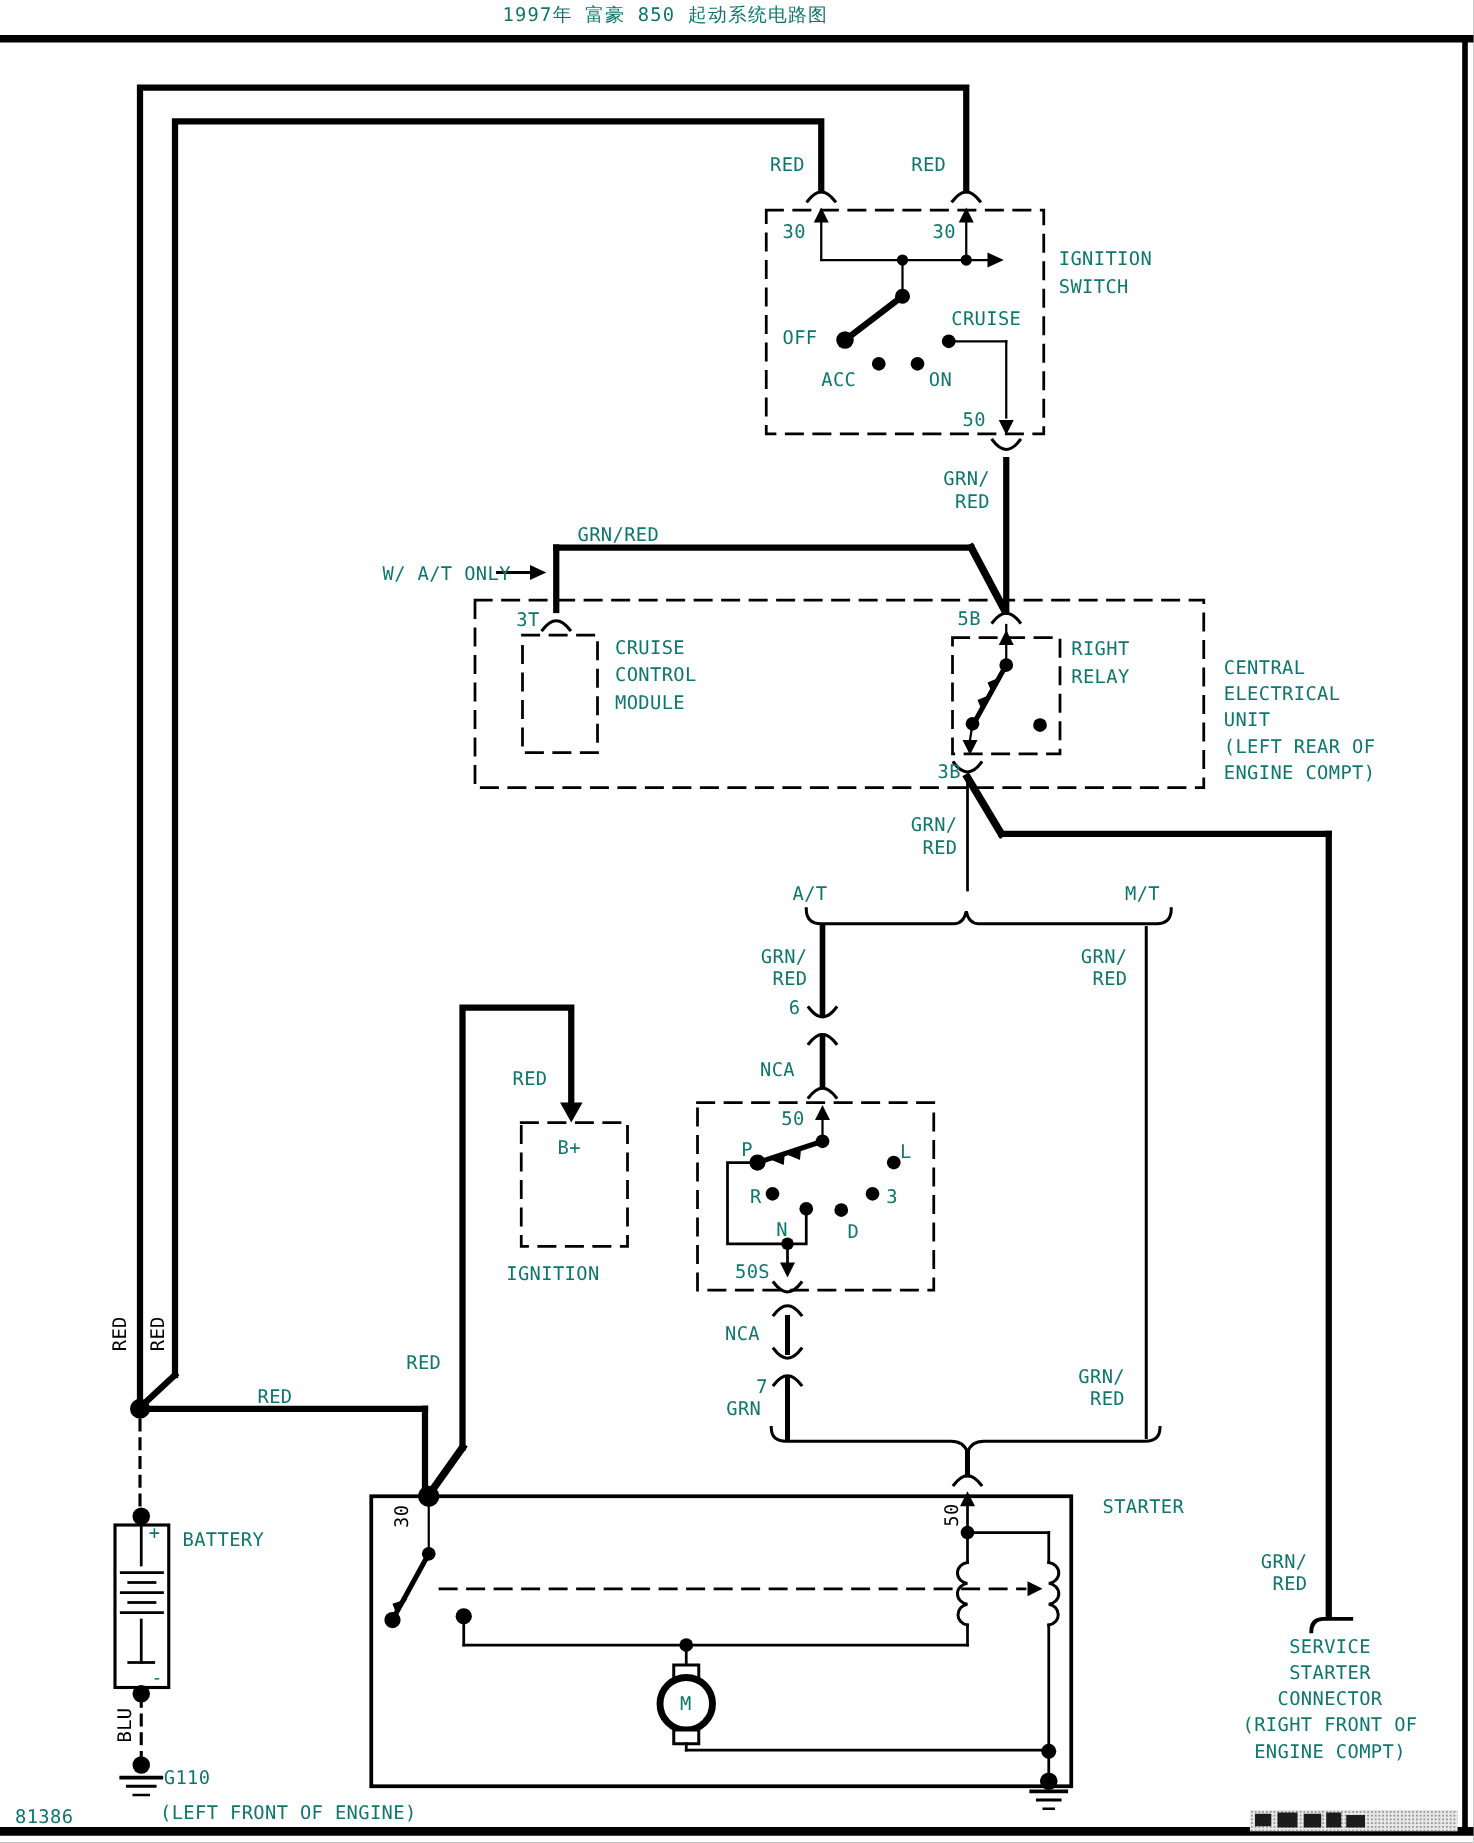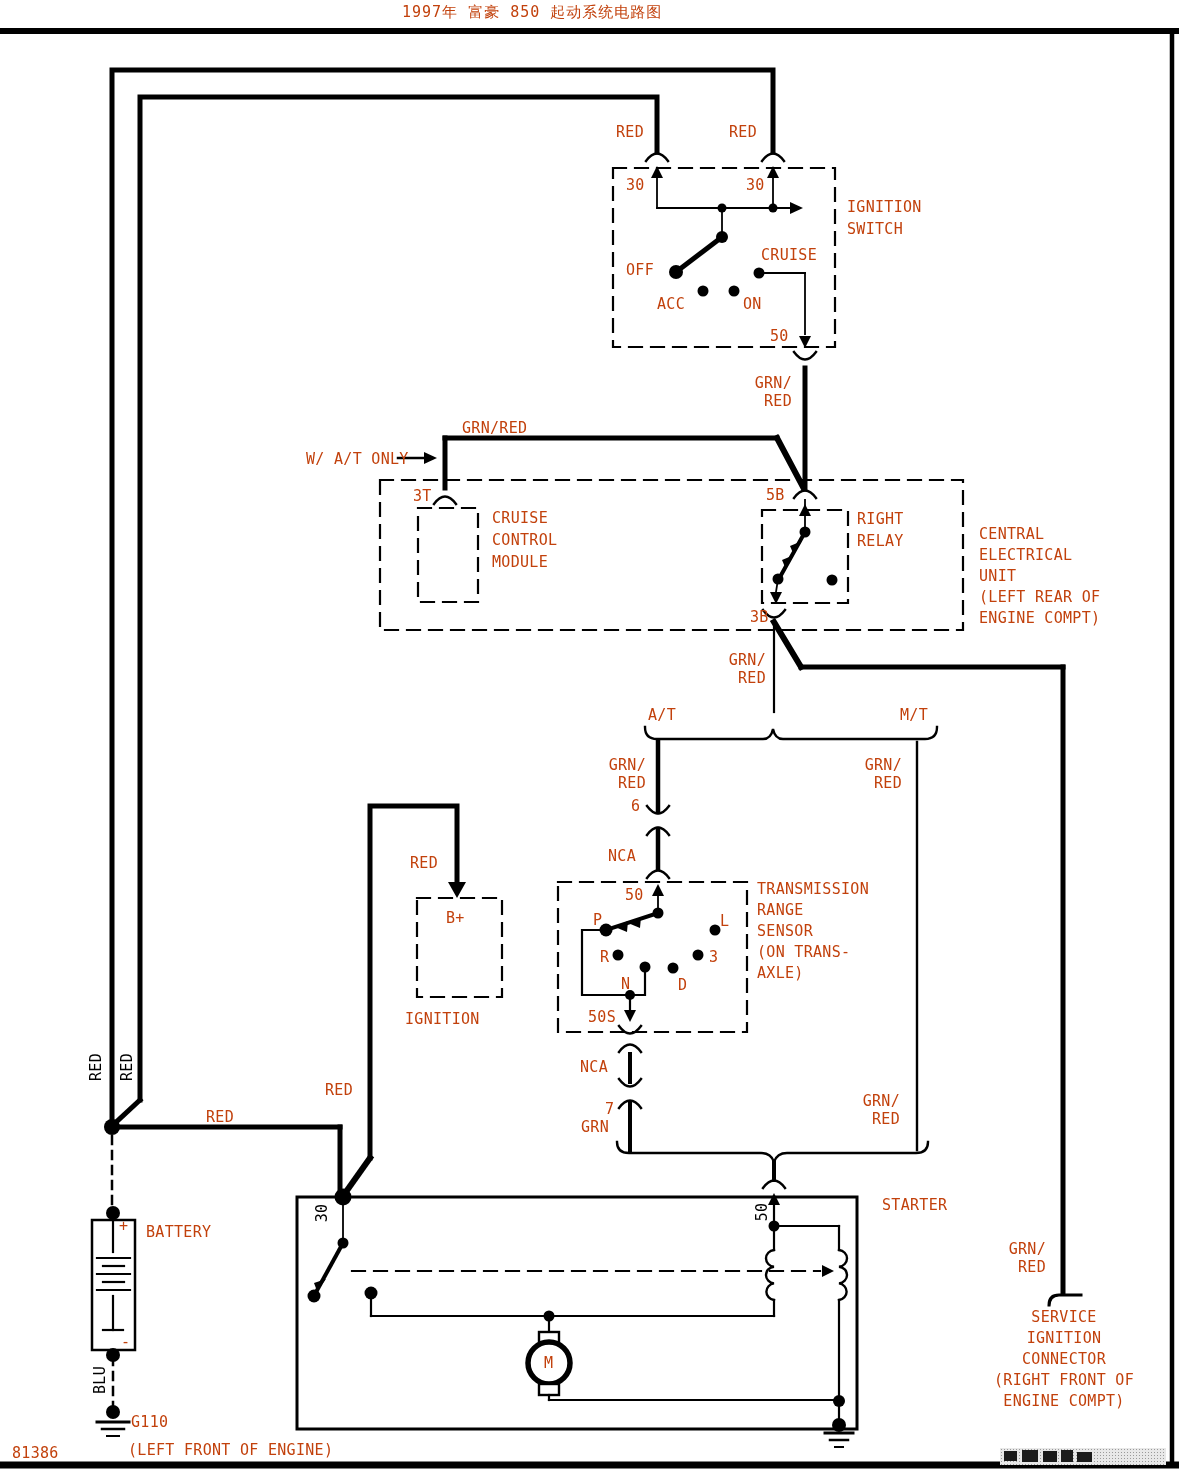--- a/index.html
+++ b/index.html
@@ -1,19 +1,19 @@
 <!DOCTYPE html>
 <html><head>
 <meta charset="utf-8">
 <style>
   html,body{margin:0;padding:0;background:#888;}
   #stage{position:relative;width:1179px;height:1474px;background:#ffffff;overflow:hidden;
          font-family:"DejaVu Sans Mono",monospace;}
   #wiring{position:absolute;left:0;top:0;}
-  .lb{position:absolute;font:15px/20px "DejaVu Sans Mono",monospace;color:#c2410c;
+  .lb{position:absolute;font:15px/20px "DejaVu Sans Mono",monospace;color:#0f766e;
       white-space:pre-line;letter-spacing:.3px;}
   .vlb{position:absolute;font:15px/15px "DejaVu Sans Mono",monospace;color:#000;
        transform:translate(-50%,-50%) rotate(-90deg);letter-spacing:.3px;}
   .ra{text-align:right;width:44px;}
   .ctr{text-align:center;}
   .title{font:15px/18px "DejaVu Sans Mono",sans-serif;letter-spacing:1px;}
   .wm{position:absolute;left:1000px;top:1448px;width:166px;height:17px;
       background-image:radial-gradient(#9a9a9a 0.9px, transparent 1px);
       background-size:3px 3px;background-color:#e8e8e8;}
   .wm i{position:absolute;background:#1c1c1c;display:block;}
@@ -261,43 +261,38 @@
 RELAY</div>
   <div class="lb" style="left:979px;top:484px;line-height:21px;margin-top:40px;">CENTRAL
 ELECTRICAL
 UNIT
 (LEFT REAR OF
 ENGINE COMPT)</div>
   <div class="lb" style="left:750px;top:607px;">3B</div>
 
   <div class="lb ra" style="left:722px;top:651px;line-height:18px;">GRN/
 RED</div>
-  <div class="lb" style="left:648px;top:705px;">A/T</div>
+  <div class="lb" style="left:634px;top:705px;">A/T</div>
   <div class="lb" style="left:900px;top:705px;">M/T</div>
 
   <div class="lb ra" style="left:602px;top:756px;line-height:18px;">GRN/
 RED</div>
   <div class="lb" style="left:631px;top:796px;">6</div>
   <div class="lb" style="left:608px;top:846px;">NCA</div>
   <div class="lb ra" style="left:858px;top:756px;line-height:18px;">GRN/
 RED</div>
 
   <div class="lb" style="left:625px;top:885px;">50</div>
   <div class="lb" style="left:593px;top:910px;">P</div>
   <div class="lb" style="left:600px;top:947px;">R</div>
   <div class="lb" style="left:621px;top:974px;">N</div>
   <div class="lb" style="left:678px;top:975px;">D</div>
   <div class="lb" style="left:709px;top:947px;">3</div>
   <div class="lb" style="left:720px;top:911px;">L</div>
   <div class="lb" style="left:588px;top:1007px;">50S</div>
-  <div class="lb" style="left:757px;top:879px;line-height:21px;">TRANSMISSION
-RANGE
-SENSOR
-(ON TRANS-
-AXLE)</div>
 
   <div class="lb" style="left:580px;top:1057px;">NCA</div>
   <div class="lb" style="left:605px;top:1099px;">7</div>
   <div class="lb" style="left:581px;top:1117px;">GRN</div>
   <div class="lb ra" style="left:856px;top:1092px;line-height:18px;">GRN/
 RED</div>
 
   <div class="lb" style="left:410px;top:853px;">RED</div>
   <div class="lb" style="left:446px;top:908px;">B+</div>
   <div class="lb" style="left:405px;top:1009px;">IGNITION</div>
@@ -316,21 +311,21 @@
   <div class="lb" style="left:12px;top:1443px;">81386</div>
 
   <div class="vlb" style="left:322px;top:1213px;">30</div>
   <div class="vlb" style="left:762px;top:1212px;">50</div>
   <div class="lb" style="left:882px;top:1195px;">STARTER</div>
   <div class="lb" style="left:544px;top:1353px;">M</div>
 
   <div class="lb ra" style="left:1002px;top:1240px;line-height:18px;">GRN/
 RED</div>
   <div class="lb ctr" style="left:975px;top:1307px;width:178px;line-height:21px;">SERVICE
-IGNITION
+STARTER
 CONNECTOR
 (RIGHT FRONT OF
 ENGINE COMPT)</div>
 
   <div class="wm">
     <i style="left:4px;top:3px;width:13px;height:10px;"></i>
     <i style="left:22px;top:2px;width:16px;height:12px;"></i>
     <i style="left:43px;top:3px;width:14px;height:11px;"></i>
     <i style="left:61px;top:2px;width:12px;height:12px;"></i>
     <i style="left:77px;top:4px;width:15px;height:10px;"></i>

